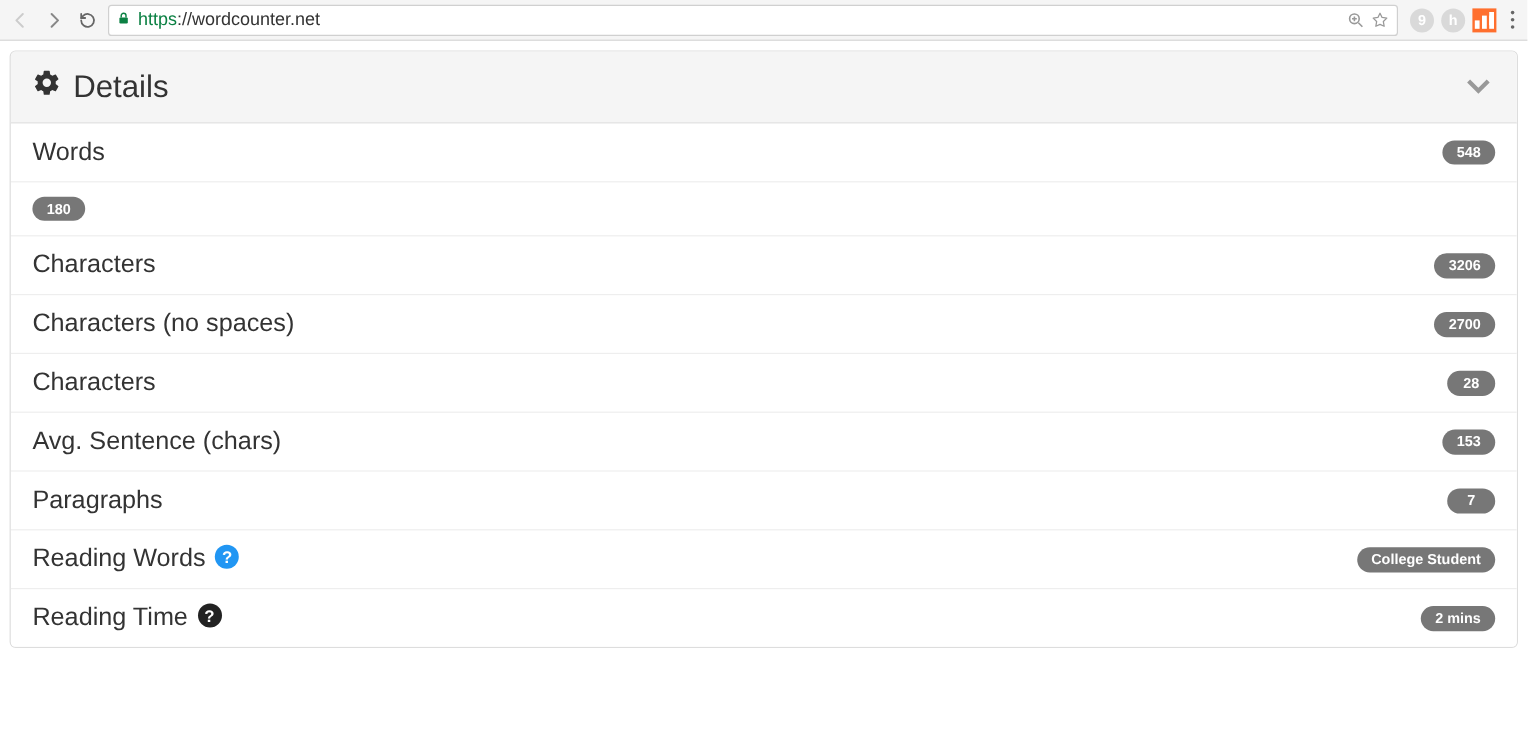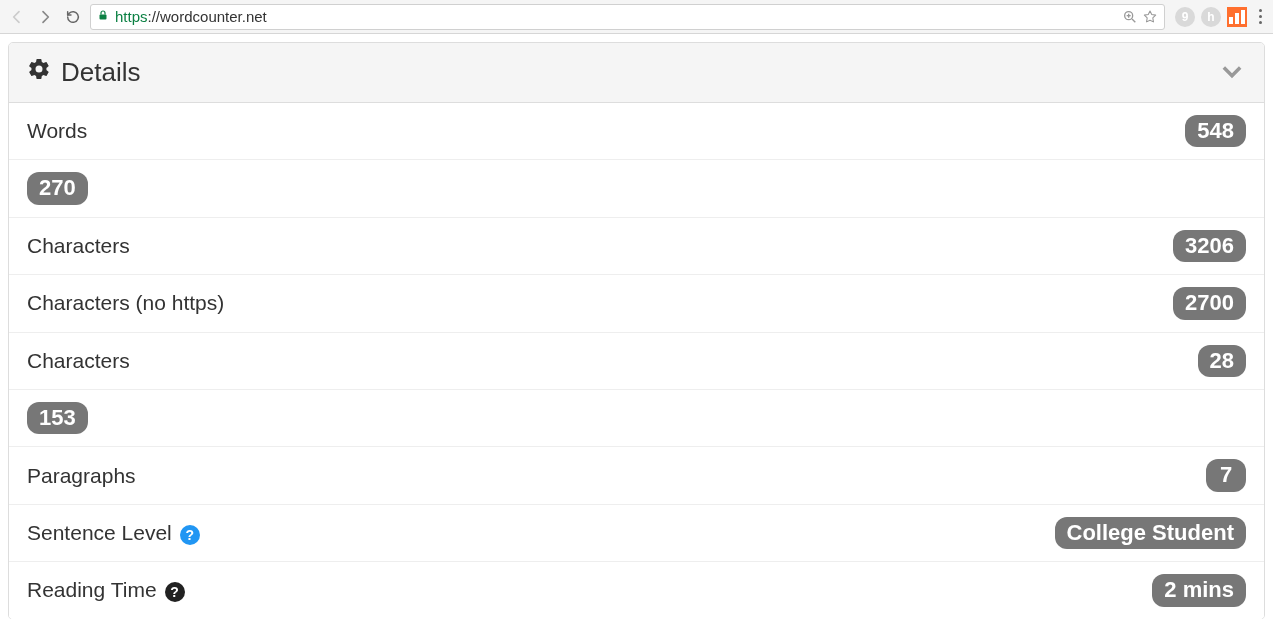--- a/index.html
+++ b/index.html
@@ -101,32 +101,32 @@
       background:#fff;
       border-top:1px solid #eee;
       padding: 12px 18px;
       display:flex;
       align-items:center;
       justify-content:space-between;
       font-size: 21px;
       color:#333;
     }
     .list-row:first-child{ border-top:none; }
-    .row-label{ display:flex; align-items:flex-end; gap:8px; }
+    .row-label{ display:flex; align-items:flex-start; gap:8px; }
     .help-circle{
       width:20px; height:20px; border-radius:50%;
       display:inline-flex; align-items:center; justify-content:center;
       font-size:14px; font-weight:bold; color:#fff;
     }
     .help-blue{ background:#2196f3; }
     .help-dark{ background:#222; }
     .badge{
       background:#777;
       color:#fff;
-      font-size:22px;
+      font-size:12px;
       font-weight:bold;
       border-radius: 12px;
       padding: 3px 12px;
       line-height:1.2;
       min-width:40px;
       text-align:center;
     }
   </style>
 </head>
 <body>
@@ -209,52 +209,55 @@
 
     <div class="list-group" id="list-group">
 
     <div class="list-row">
           <div class="row-label">
             <span>Words</span>
           </div>
           <span class="badge">548</span>
         </div>
         <div class="list-row">
-          <span class="badge">270</span>
+          <span class="badge">180</span>
         </div>
         <div class="list-row">
           <div class="row-label">
             <span>Characters</span>
           </div>
           <span class="badge">3206</span>
         </div>
         <div class="list-row">
           <div class="row-label">
-            <span>Characters (no https)</span>
+            <span>Characters (no spaces)</span>
           </div>
           <span class="badge">2700</span>
         </div>
         <div class="list-row">
           <div class="row-label">
             <span>Characters</span>
           </div>
           <span class="badge">28</span>
         </div>
         <div class="list-row">
+          <div class="row-label">
+            <span>Avg. Sentence (chars)</span>
+          </div>
           <span class="badge">153</span>
         </div>
         <div class="list-row">
           <div class="row-label">
             <span>Paragraphs</span>
           </div>
           <span class="badge">7</span>
         </div>
         <div class="list-row">
           <div class="row-label">
-            <span>Sentence Level</span>
+            <span>Reading Words</span>
             <span class="help-circle help-blue">?</span>
           </div>
           <span class="badge">College Student</span>
         </div>
         <div class="list-row">
           <div class="row-label">
             <span>Reading Time</span>
             <span class="help-circle help-dark">?</span>
           </div>
           <span class="badge">2 mins</span>

